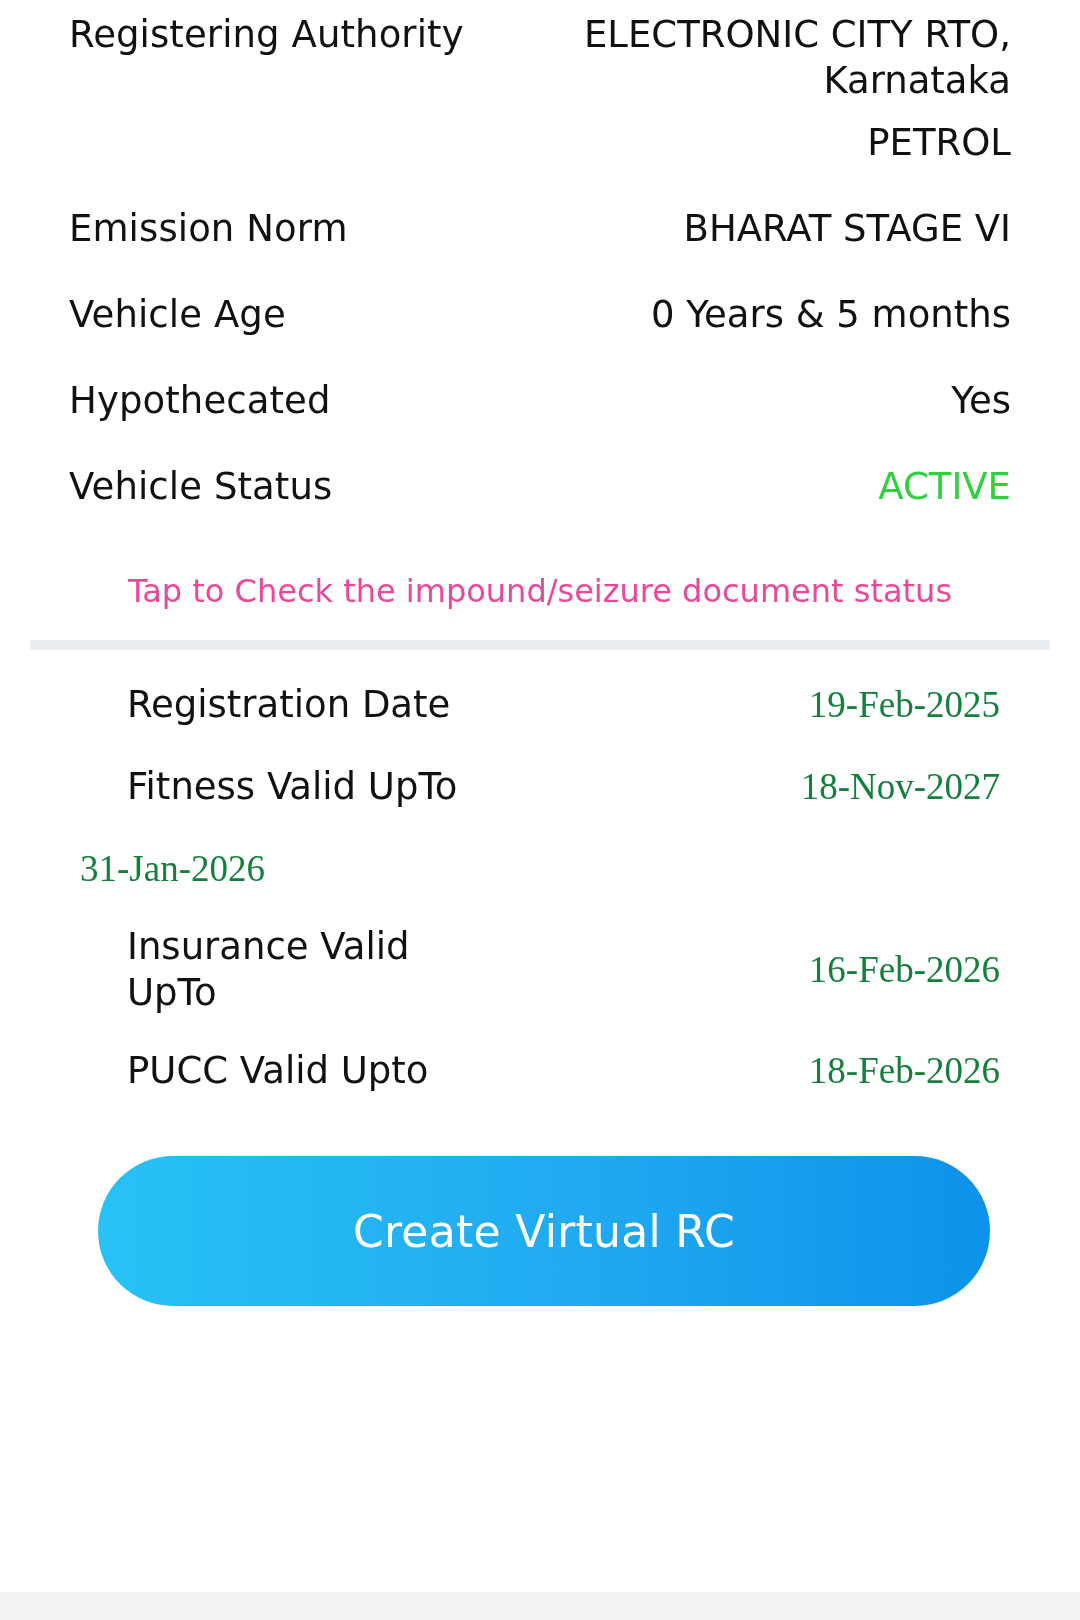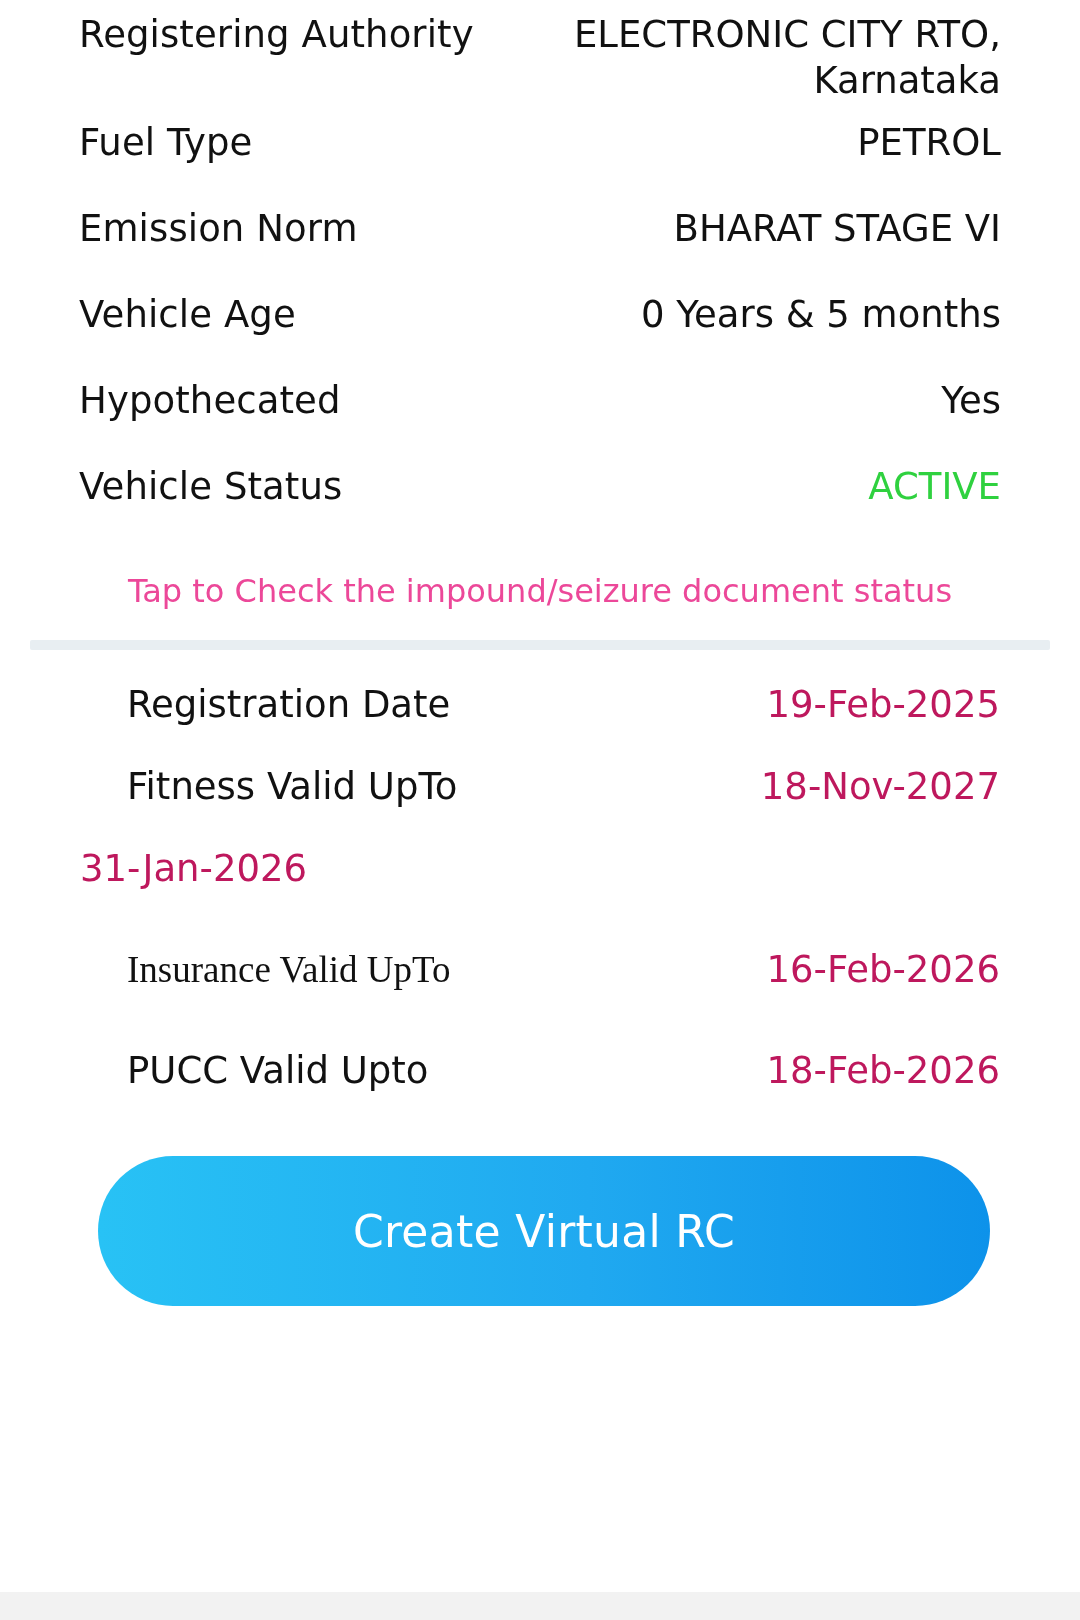--- a/index.html
+++ b/index.html
@@ -17,21 +17,21 @@
   .screen {
     position: relative;
     width: 1080px;
     height: 1620px;
     background: #ffffff;
     box-sizing: border-box;
   }
 
   
   .details {
-    padding: 0 34px;
+    padding: 0 24px;
     box-sizing: border-box;
   }
   .row {
     display: flex;
     align-items: flex-start;
     justify-content: space-between;
     padding: 0 45px 0 45px;
     box-sizing: border-box;
     min-height: 86px;
   }
@@ -97,22 +97,23 @@
   .vrow .vlabel {
     font-size: 37px;
     line-height: 1.25;
     color: #111111;
     max-width: 420px;
     margin-left: 47px;
   }
   .vrow .vvalue {
     font-size: 37px;
     line-height: 1.25;
-    color: #be185d;
+    color: #15803d;
     text-align: center;
+    font-family: Liberation Serif, serif;
   }
   .vrow.two-line {
     min-height: 120px;
   }
 
   
   .cta-wrap {
     padding: 44px 90px 0 90px;
     box-sizing: border-box;
     margin-left: 8px;
@@ -150,21 +151,20 @@
 
   <div class="details">
 
     <div class="row first">
       <div class="label">Registering Authority</div>
       <div class="value">ELECTRONIC CITY  RTO, Karnataka</div>
     </div>
 
 
     <div class="row">
-      <div class="label">Fuel Type</div>
       <div class="value">PETROL</div>
     </div>
 
     <div class="row">
       <div class="label">Emission Norm</div>
       <div class="value">BHARAT STAGE VI</div>
     </div>
 
     <div class="row">
       <div class="label">Vehicle Age</div>
@@ -197,21 +197,21 @@
     <div class="vrow">
       <div class="vlabel">Fitness Valid UpTo</div>
       <div class="vvalue">18-Nov-2027</div>
     </div>
 
     <div class="vrow">
       <div class="vvalue">31-Jan-2026</div>
     </div>
 
     <div class="vrow two-line">
-      <div class="vlabel" style="max-width:330px;font-family:Liberation Serif, serif;">Insurance Valid UpTo</div>
+      <div class="vlabel" style="max-width:330px;">Insurance Valid UpTo</div>
       <div class="vvalue">16-Feb-2026</div>
     </div>
 
     <div class="vrow">
       <div class="vlabel">PUCC Valid Upto</div>
       <div class="vvalue">18-Feb-2026</div>
     </div>
 
   </div>
 

